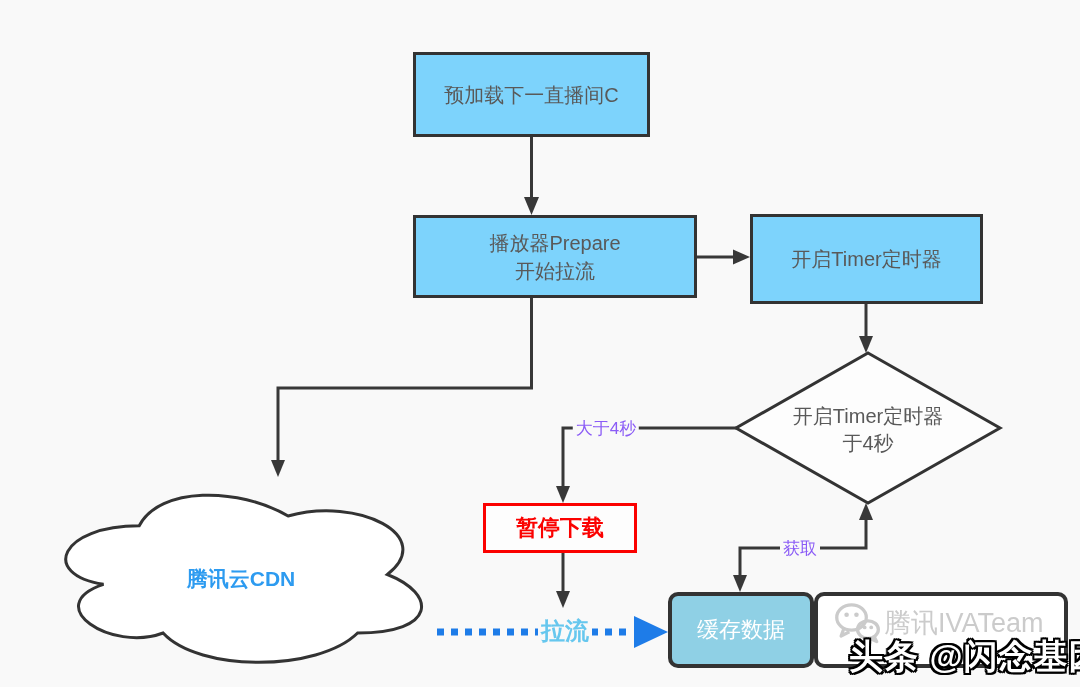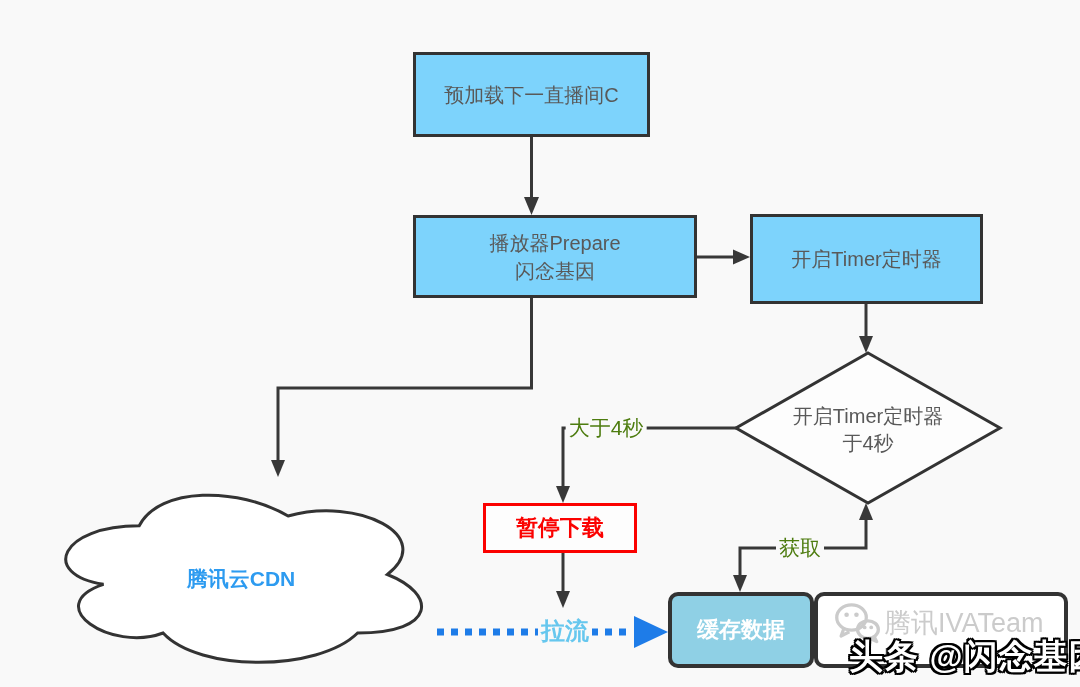--- a/index.html
+++ b/index.html
@@ -5,23 +5,23 @@
   html,body{margin:0;padding:0;}
   body{font-family:"Liberation Sans","DejaVu Sans",sans-serif;}
   #stage{position:relative;width:1080px;height:687px;background:#f9f9f9;overflow:hidden;}
   #wires{position:absolute;left:0;top:0;z-index:1;}
   .node{position:absolute;z-index:2;display:flex;align-items:center;justify-content:center;
         background:#7dd3fc;border:3px solid #333333;color:#595959;font-size:20px;
         text-align:center;line-height:1.4;box-sizing:border-box;}
   .node .stack span{display:block;}
   #node-pause{border:3px solid #fb0100;color:#fb0100;font-weight:600;font-size:22px;background:#fdfdfd;}
   #node-cache{background:#8fd0e5;border:4px solid #333333;border-radius:10px;color:#ffffff;
-              font-weight:bold;font-size:22px;}
+              font-weight:normal;font-size:22px;}
   #buffer-remainder{background:#ffffff;border:4px solid #333333;border-radius:10px;}
-  .edge-label{position:absolute;z-index:3;background:#f9f9f9;color:#4d7c0f;font-size:21px;
+  .edge-label{position:absolute;z-index:3;background:#f9f9f9;color:#8b5cf6;font-size:17px;
               padding:0 3px;white-space:nowrap;transform:translate(-50%,-50%);}
   #label-pull{color:#66c7ee;font-weight:bold;font-size:24px;}
   #diamond-label{position:absolute;z-index:2;left:718px;top:403px;width:300px;text-align:center;
                  color:#595959;font-size:20px;line-height:1.35;}
   #diamond-label span{display:block;}
   #cloud-label{position:absolute;z-index:2;left:136px;top:565px;width:210px;text-align:center;
                color:#2d9bf0;font-weight:bold;font-size:21px;}
   #wm-gray{position:absolute;z-index:3;left:834px;top:602px;display:flex;align-items:center;
            color:#c9c9c9;font-size:27px;white-space:nowrap;opacity:.95;}
   #wm-gray .txt{margin-left:4px;}
@@ -73,21 +73,21 @@
     <polygon points="634,616 634,648 668,632" fill="#1e7ce8"></polygon>
   </svg>
 
   <div class="node" id="node-preload" style="left:413px;top:52px;width:237px;height:85px;">
     <span>预加载下一直播间C</span>
   </div>
 
   <div class="node" id="node-prepare" style="left:413px;top:215px;width:284px;height:83px;">
     <span class="stack">
       <span>播放器Prepare</span>
-      <span>闪念基因</span>
+      <span>开始拉流</span>
     </span>
   </div>
 
   <div class="node" id="node-timer" style="left:750px;top:214px;width:233px;height:90px;">
     <span>开启Timer定时器</span>
   </div>
 
   <div class="node" id="node-pause" style="left:483px;top:503px;width:154px;height:50px;">
     <span>暂停下载</span>
   </div>

